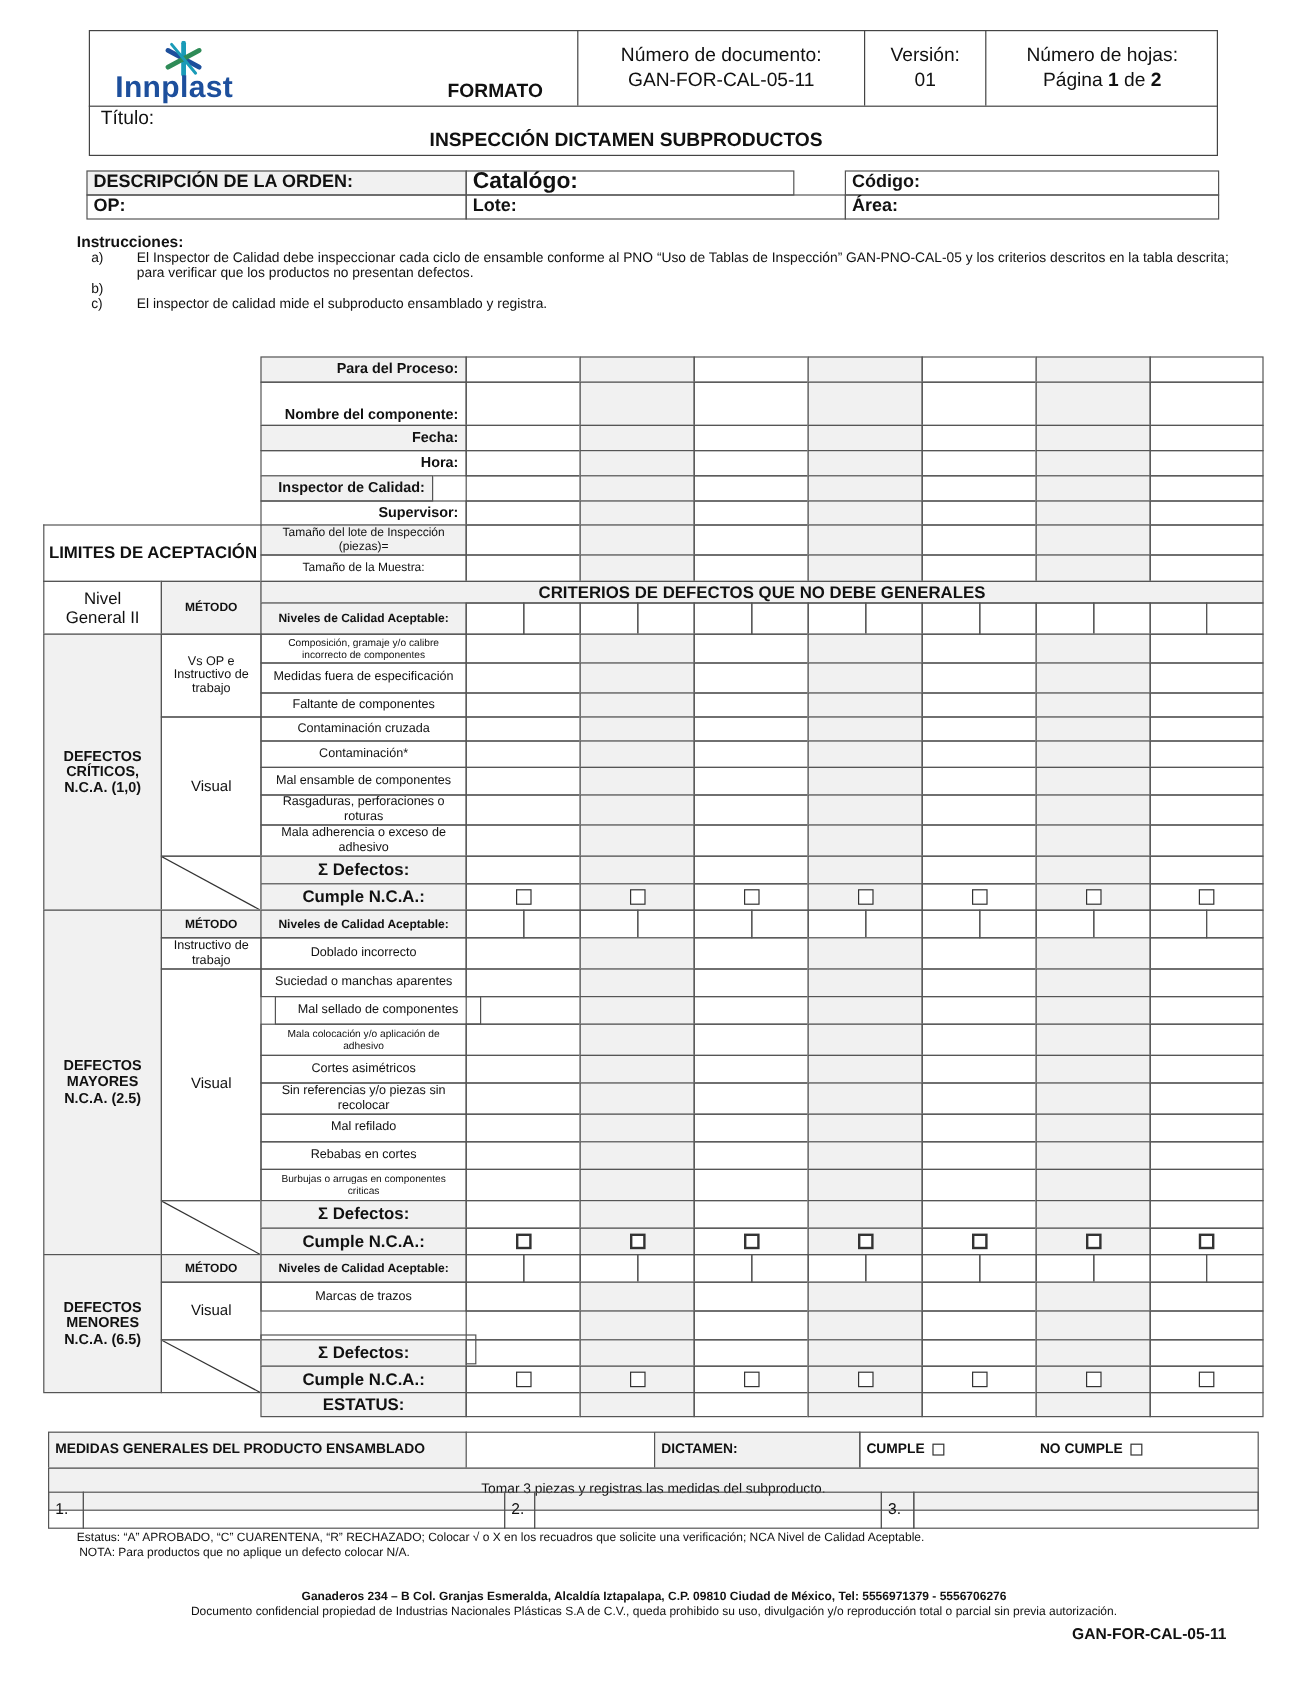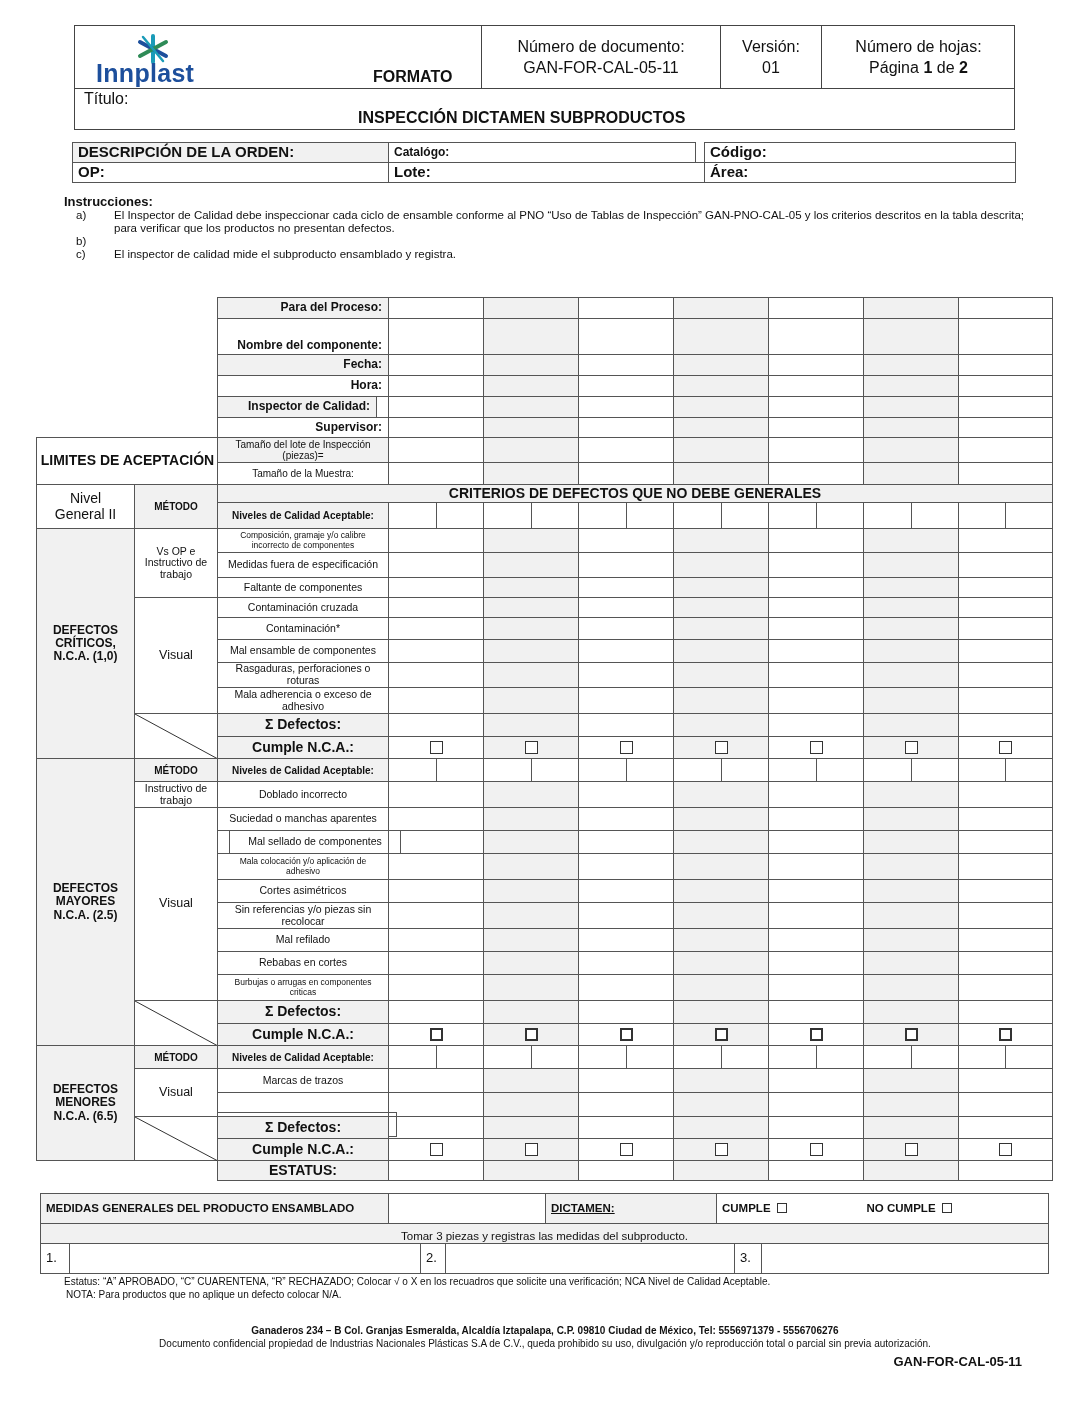--- a/index.html
+++ b/index.html
@@ -55,21 +55,21 @@
     <b>2</b>
   </div>
 </div>
 
 <span class="txt" style="left:84px;top:90px;font-size:16px;">Título:</span>
 <span class="txt b" style="left:358px;top:109px;font-size:16px;">INSPECCIÓN DICTAMEN SUBPRODUCTOS</span>
 
 <div class="cell l b gray" style="left:72px;top:142px;width:317px;height:21px;font-size:15px;">
     <span>DESCRIPCIÓN DE LA ORDEN:</span>
   </div>
-<div class="cell l b" style="left:388px;top:142px;width:308px;height:21px;font-size:12px;">
+<div class="cell l b" style="left:388px;top:142px;width:274px;height:21px;font-size:19px;">
     <span>Catalógo:</span>
   </div>
 <div class="cell l b" style="left:704px;top:142px;width:312px;height:21px;font-size:15px;">
     <span>Código:</span>
   </div>
 <div class="cell l b" style="left:72px;top:162px;width:317px;height:21px;font-size:15px;">
     <span>OP:</span>
   </div>
 <div class="cell l b" style="left:388px;top:162px;width:317px;height:21px;font-size:15px;">
     <span>Lote:</span>
@@ -127,21 +127,21 @@
     <div class="cell r b" style="left:217px;top:375px;width:172px;height:22px;font-size:12px;">
       <span>Hora:</span>
     </div>
     <div class="cell" style="left:388px;top:375px;width:96px;height:22px;"></div>
     <div class="cell gray" style="left:483px;top:375px;width:96px;height:22px;"></div>
     <div class="cell" style="left:578px;top:375px;width:96px;height:22px;"></div>
     <div class="cell gray" style="left:673px;top:375px;width:96px;height:22px;"></div>
     <div class="cell" style="left:768px;top:375px;width:96px;height:22px;"></div>
     <div class="cell gray" style="left:863px;top:375px;width:96px;height:22px;"></div>
     <div class="cell" style="left:958px;top:375px;width:95px;height:22px;"></div>
-    <div class="cell r b gray" style="left:217px;top:396px;width:160px;height:22px;font-size:12px;align-items:center;">
+    <div class="cell r b gray" style="left:217px;top:396px;width:144px;height:22px;font-size:12px;align-items:center;">
       <span>Inspector de Calidad:</span>
     </div>
     <div class="cell" style="left:388px;top:396px;width:96px;height:22px;"></div>
     <div class="cell gray" style="left:483px;top:396px;width:96px;height:22px;"></div>
     <div class="cell" style="left:578px;top:396px;width:96px;height:22px;"></div>
     <div class="cell gray" style="left:673px;top:396px;width:96px;height:22px;"></div>
     <div class="cell" style="left:768px;top:396px;width:96px;height:22px;"></div>
     <div class="cell gray" style="left:863px;top:396px;width:96px;height:22px;"></div>
     <div class="cell" style="left:958px;top:396px;width:95px;height:22px;"></div>
     <div class="cell r b" style="left:217px;top:417px;width:172px;height:21px;font-size:12px;">
@@ -583,34 +583,34 @@
     <div class="cell gray" style="left:673px;top:1160px;width:96px;height:21px;"></div>
     <div class="cell" style="left:768px;top:1160px;width:96px;height:21px;"></div>
     <div class="cell gray" style="left:863px;top:1160px;width:96px;height:21px;"></div>
     <div class="cell" style="left:958px;top:1160px;width:95px;height:21px;"></div>
   </div>
 
 <div class="cell l b gray" style="left:40px;top:1193px;width:349px;height:31px;font-size:11.5px;">
     <span>MEDIDAS GENERALES DEL PRODUCTO ENSAMBLADO</span>
   </div>
 <div class="cell" style="left:388px;top:1193px;width:157px;height:31px;border-left:none;border-right:none;"></div>
-<div class="cell l b gray" style="left:545px;top:1193px;width:172px;height:31px;font-size:11.5px;text-decoration:underline;">
+<div class="cell l b gray" style="left:545px;top:1193px;width:172px;height:31px;font-size:11.5px;">
     <span>DICTAMEN:</span>
   </div>
 <div class="cell l b" style="left:716px;top:1193px;width:333px;height:31px;font-size:11.5px;">
   <span style="display:flex;align-items:center;gap:6px;">
       <span>CUMPLE</span>
       <span class="chk" style="width:10px;height:10px;"></span>
     </span>
   <span style="display:flex;align-items:center;gap:6px;margin-left:80px;">
       <span>NO CUMPLE</span>
       <span class="chk" style="width:10px;height:10px;"></span>
     </span>
 </div>
-<div class="cell gray" style="left:40px;top:1223px;width:1009px;height:21px;font-size:11.5px;align-items:flex-end;">
+<div class="cell gray" style="left:40px;top:1223px;width:1009px;height:36px;font-size:11.5px;">
     <span>Tomar 3 piezas y registras las medidas del subproducto.</span>
   </div>
 <div class="cell l" style="left:40px;top:1243px;width:30px;height:31px;font-size:13px;">
     <span>1.</span>
   </div>
 <div class="cell" style="left:69px;top:1243px;width:352px;height:31px;"></div>
 <div class="cell l" style="left:420px;top:1243px;width:26px;height:31px;font-size:13px;">
     <span>2.</span>
   </div>
 <div class="cell" style="left:445px;top:1243px;width:290px;height:31px;"></div>

